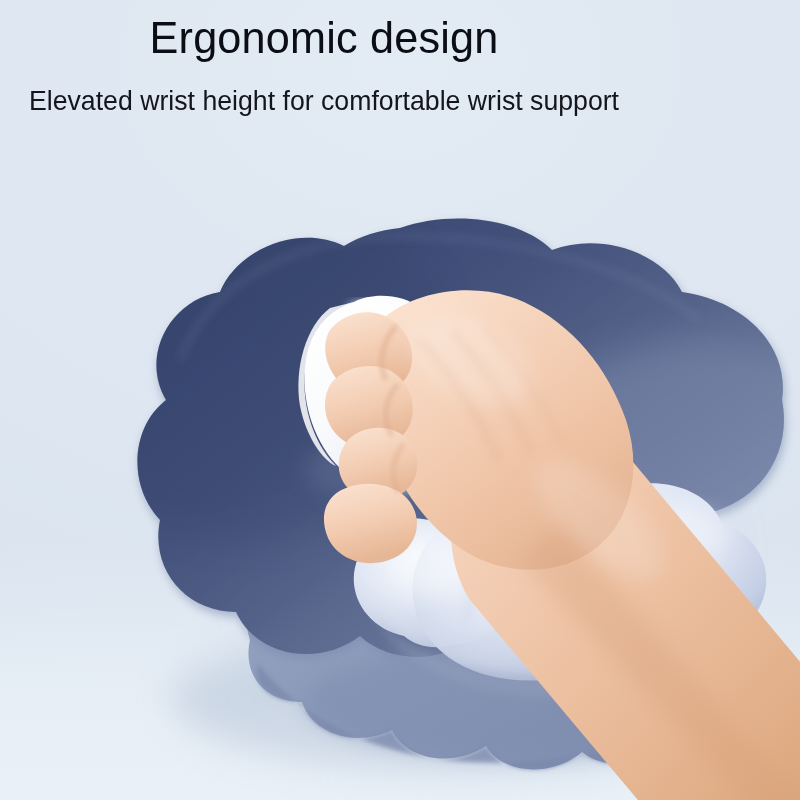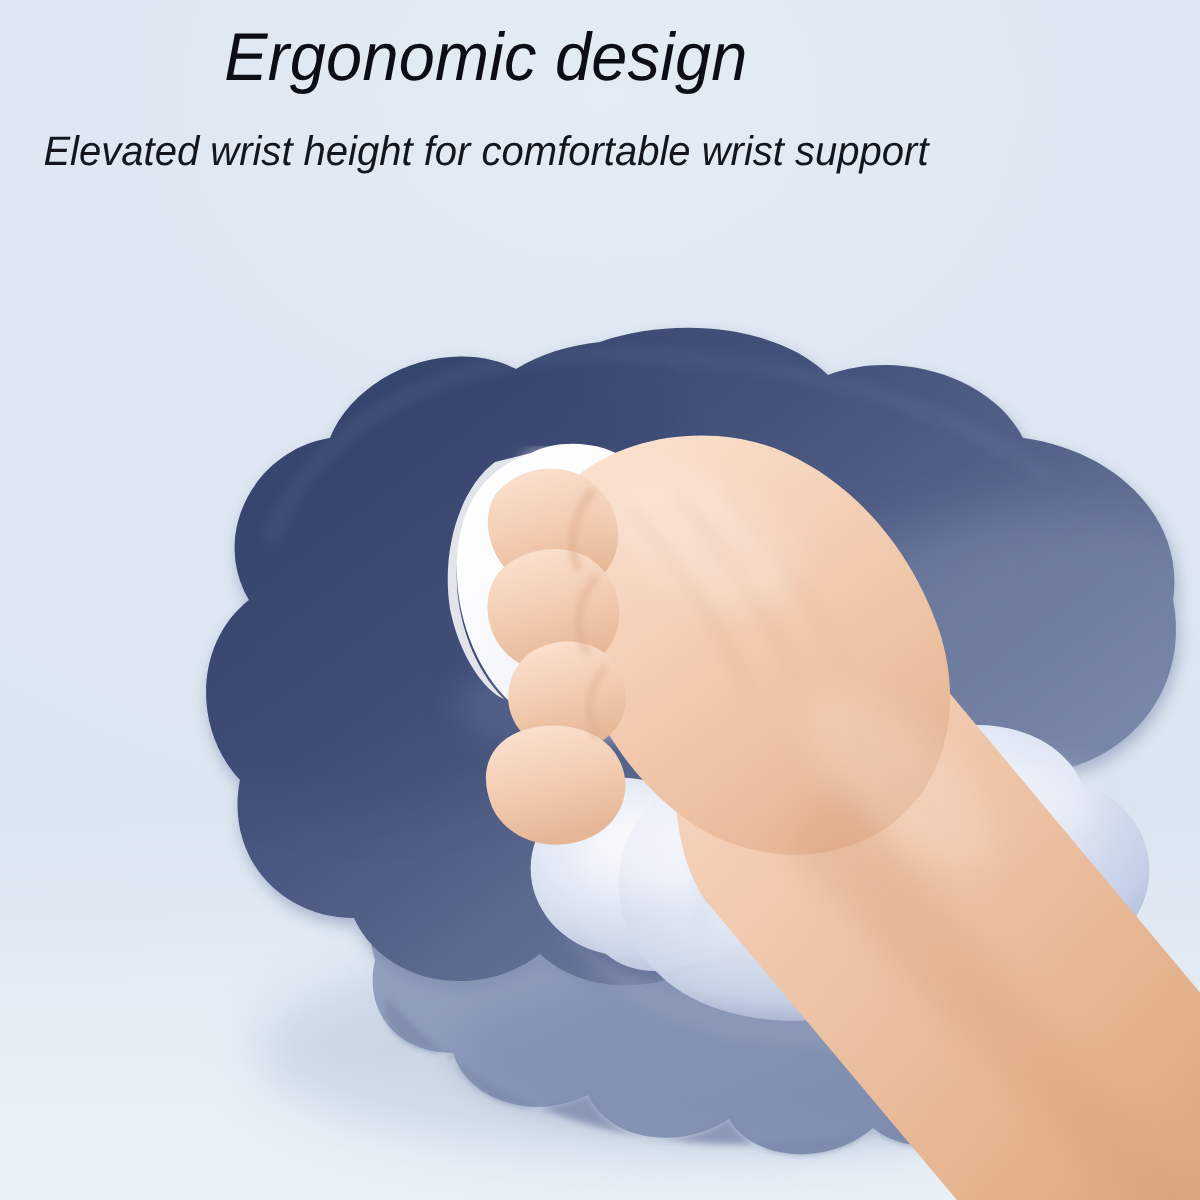--- a/index.html
+++ b/index.html
@@ -15,21 +15,21 @@
     position:absolute;inset:0;
     background:
       radial-gradient(120% 90% at 50% 8%, #e3ebf4 0%, #dde6f1 55%, #d9e3ee 100%);
   }
   .bg-soft{
     position:absolute;left:0;right:0;bottom:0;height:260px;
     background:linear-gradient(to bottom, rgba(232,240,247,0) 0%, rgba(233,240,247,.95) 70%, #e9f0f7 100%);
   }
 
   
-  .headings{position:absolute;left:0;top:0;width:648px;text-align:center;z-index:40;font-style:italic;}
+  .headings{position:absolute;left:0;top:0;width:648px;text-align:center;z-index:40;}
   .title{
     margin:0;padding-top:14px;
     font-size:45px;line-height:1.05;
     font-weight:400;color:#0b0e14;
     letter-spacing:.2px;
     transform:scaleX(.96);
   }
   .subtitle{
     margin:0;padding-top:24px;
     font-size:27.5px;line-height:1.15;

